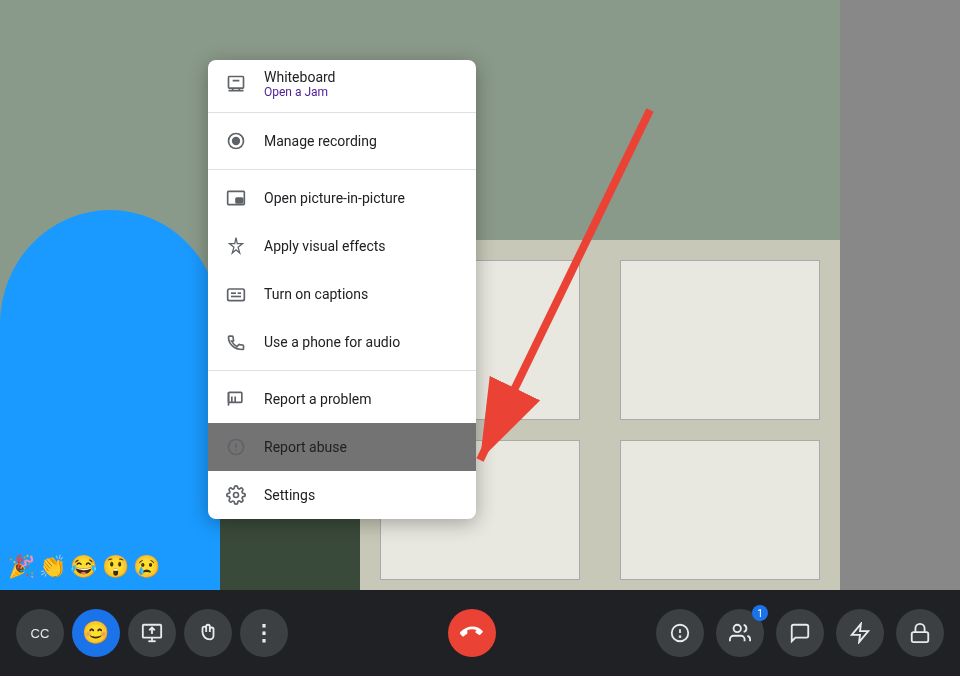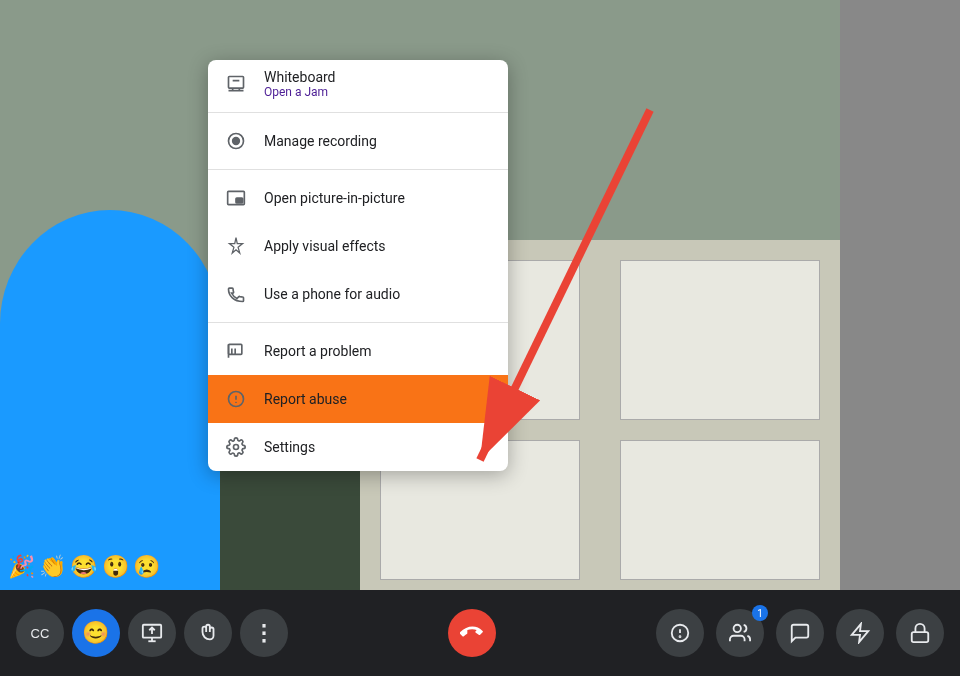--- a/index.html
+++ b/index.html
@@ -152,40 +152,40 @@
 
     .tool-btn.blue {
       background: #1a73e8;
     }
 
     
     .context-menu {
       position: absolute;
       top: 60px;
       left: 208px;
-      width: 300px;
+      width: 268px;
       background: #fff;
       border-radius: 8px;
       box-shadow: 0 4px 20px rgba(0,0,0,0.3);
       z-index: 100;
       overflow: hidden;
     }
 
     .menu-item {
       display: flex;
       align-items: center;
       padding: 0 16px;
       height: 48px;
       cursor: pointer;
       gap: 16px;
       position: relative;
     }
 
     .menu-item.active {
-      background: #f97316;
+      background: #737373;
     }
 
     .menu-item-icon {
       width: 24px;
       height: 24px;
       display: flex;
       align-items: center;
       justify-content: center;
       color: #5f6368;
       font-size: 18px;
@@ -332,20 +332,31 @@
 
   <div class="menu-item">
     <div class="menu-item-icon">
       <svg width="20" height="20" viewBox="0 0 24 24" fill="none" stroke="#5f6368" stroke-width="1.5">
         <path d="M12 2 L13.5 9 L20 9 L14.5 13.5 L16.5 20.5 L12 16.5 L7.5 20.5 L9.5 13.5 L4 9 L10.5 9 Z"></path>
       </svg>
     </div>
     <span class="menu-item-text">Apply visual effects</span>
   </div>
 
+  <div class="menu-item">
+    <div class="menu-item-icon">
+      <svg width="20" height="20" viewBox="0 0 24 24" fill="none" stroke="#5f6368" stroke-width="2">
+        <rect x="2" y="6" width="20" height="14" rx="2"></rect>
+        <line x1="6" y1="11" x2="12" y2="11"></line>
+        <line x1="6" y1="15" x2="18" y2="15"></line>
+        <line x1="14" y1="11" x2="18" y2="11"></line>
+      </svg>
+    </div>
+    <span class="menu-item-text">Turn on captions</span>
+  </div>
 
   <div class="menu-item">
     <div class="menu-item-icon">
       <svg width="20" height="20" viewBox="0 0 24 24" fill="none" stroke="#5f6368" stroke-width="2">
         <path d="M6.6 10.8c1.4 2.8 3.8 5.1 6.6 6.6l2.2-2.2c.3-.3.7-.4 1-.2 1.1.4 2.3.6 3.6.6.6 0 1 .4 1 1V20c0 .6-.4 1-1 1C9.6 21 3 14.4 3 6c0-.6.4-1 1-1h3.5c.6 0 1 .4 1 1 0 1.3.2 2.5.6 3.6.1.3 0 .7-.2 1L6.6 10.8z"></path>
       </svg>
     </div>
     <span class="menu-item-text">Use a phone for audio</span>
   </div>
 

